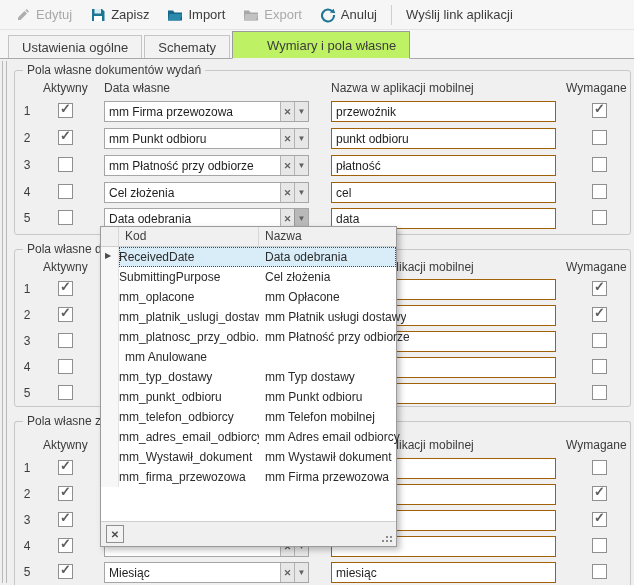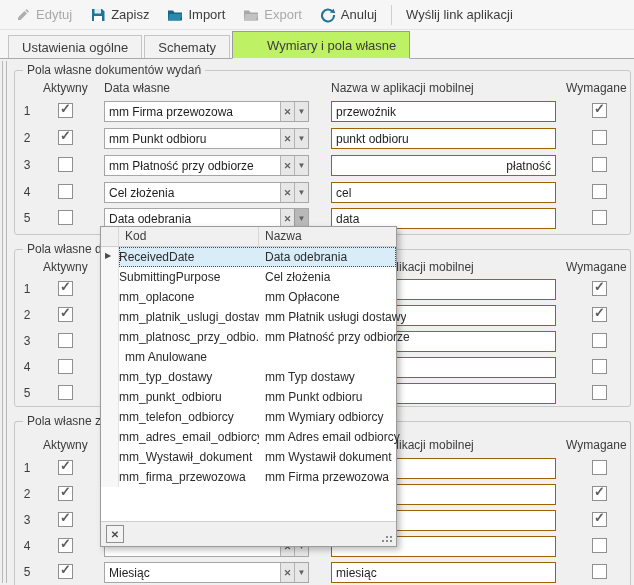--- a/index.html
+++ b/index.html
@@ -167,21 +167,21 @@
     <input class="tfield" style="left: 316px; top: 57px; width: 225px;" value="punkt odbioru">
     <div class="checkbox" style="left:577px;top:59px"></div>
 
     <div class="rnum" style="left:4px;top:87px">3</div>
     <div class="checkbox" style="left:43px;top:86px"></div>
     <div class="combo" style="left:89px;top:84px;width:205px">
       <div class="combo-text">mm Płatność przy odbiorze</div>
       <div class="combo-btn">✕</div>
       <div class="combo-btn arrow">▼</div>
     </div>
-    <input class="tfield" style="left: 316px; top: 84px; width: 225px; text-align: right;" value="płatność">
+    <input class="tfield" style="left: 316px; top: 84px; width: 225px;" value="płatność">
     <div class="checkbox" style="left:577px;top:86px"></div>
 
     <div class="rnum" style="left:4px;top:114px">4</div>
     <div class="checkbox" style="left:43px;top:113px"></div>
     <div class="combo" style="left:89px;top:111px;width:205px">
       <div class="combo-text">Cel złożenia</div>
       <div class="combo-btn">✕</div>
       <div class="combo-btn arrow">▼</div>
     </div>
     <input class="tfield" style="left: 316px; top: 111px; width: 225px;" value="cel">
@@ -333,21 +333,21 @@
       <div class="dd-ind"></div>
       <div class="dd-rowc">
         <div class="dd-kod">mm_punkt_odbioru</div>
         <div class="dd-naz">mm Punkt odbioru</div>
       </div>
     </div>
     <div class="dd-row">
       <div class="dd-ind"></div>
       <div class="dd-rowc">
         <div class="dd-kod">mm_telefon_odbiorcy</div>
-        <div class="dd-naz">mm Wymiary odbiorcy</div>
+        <div class="dd-naz">mm Telefon mobilnej</div>
       </div>
     </div>
     <div class="dd-row">
       <div class="dd-ind"></div>
       <div class="dd-rowc">
         <div class="dd-kod">mm_adres_email_odbiorcy</div>
         <div class="dd-naz">mm Adres email odbiorcy</div>
       </div>
     </div>
     <div class="dd-row">

